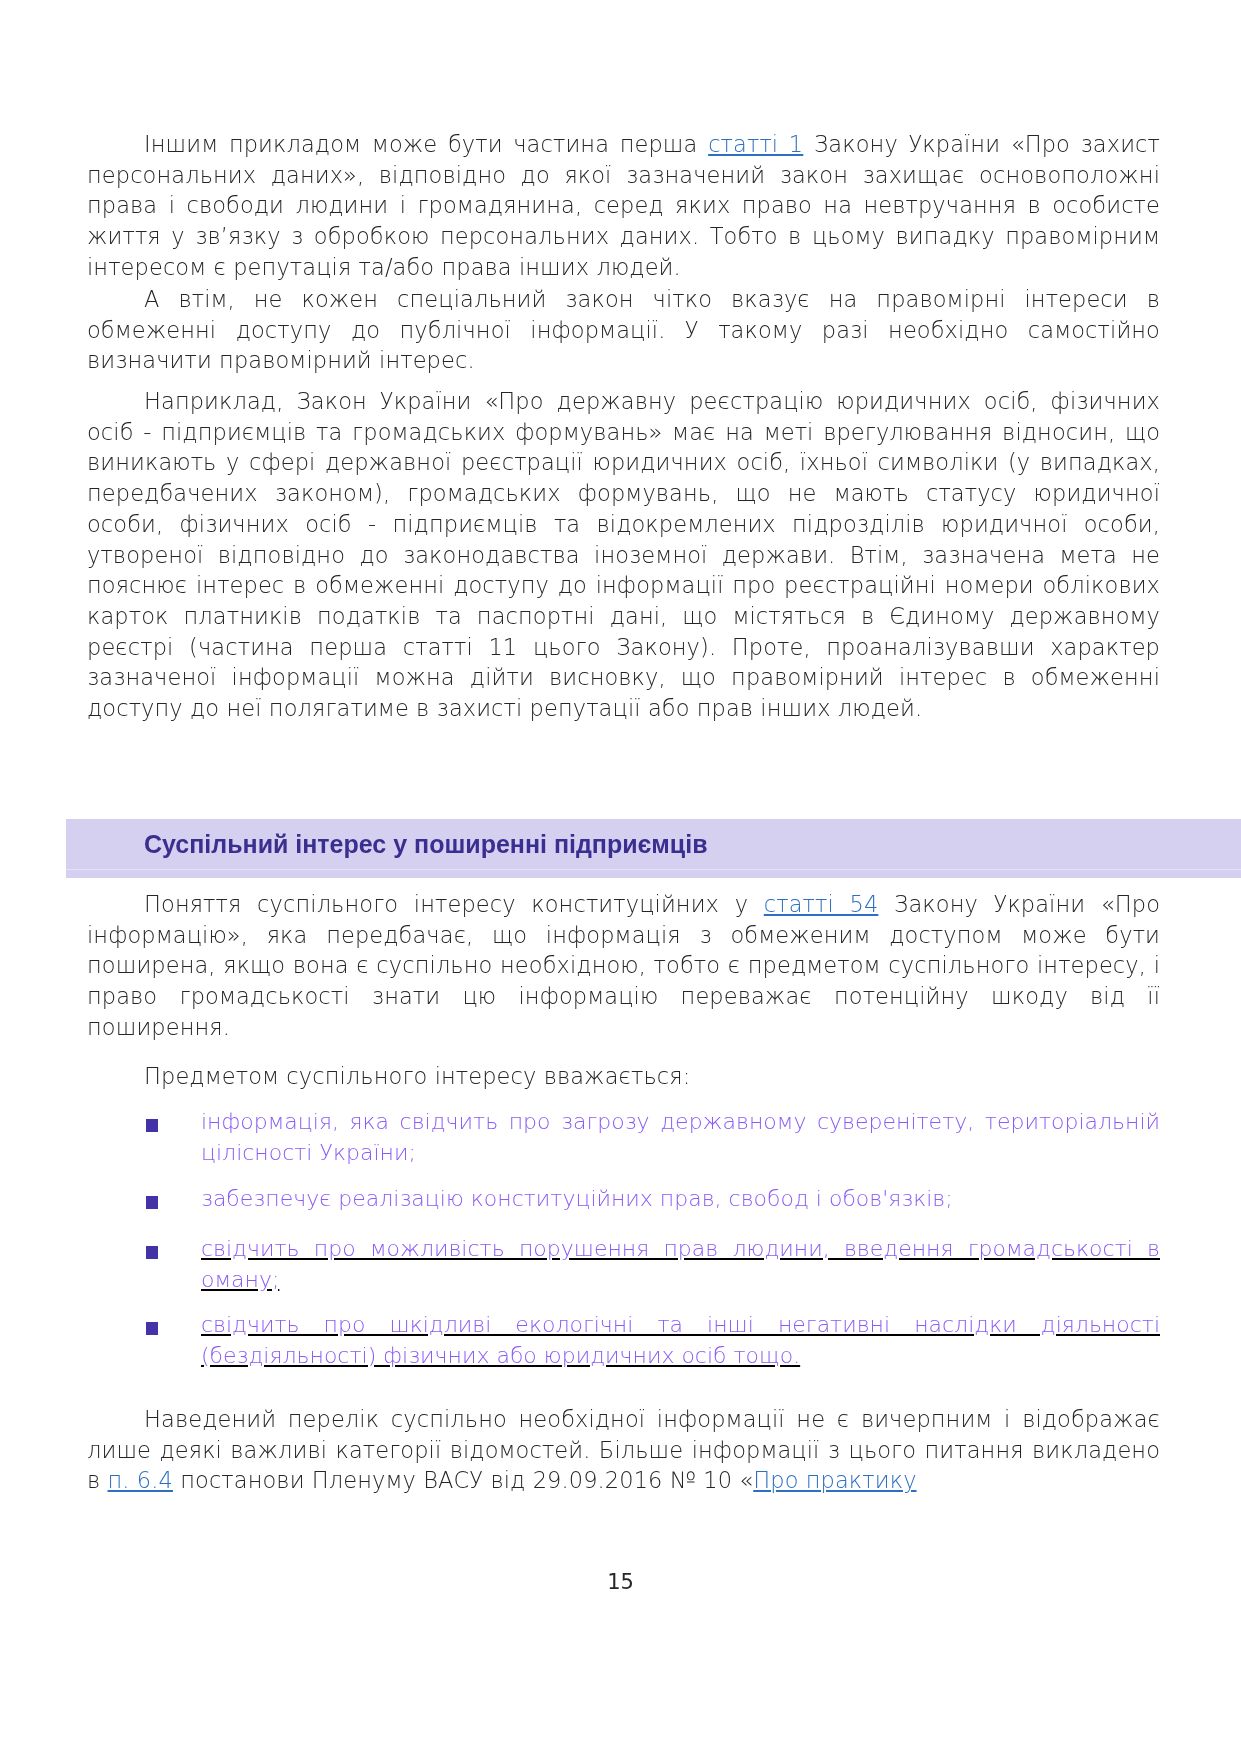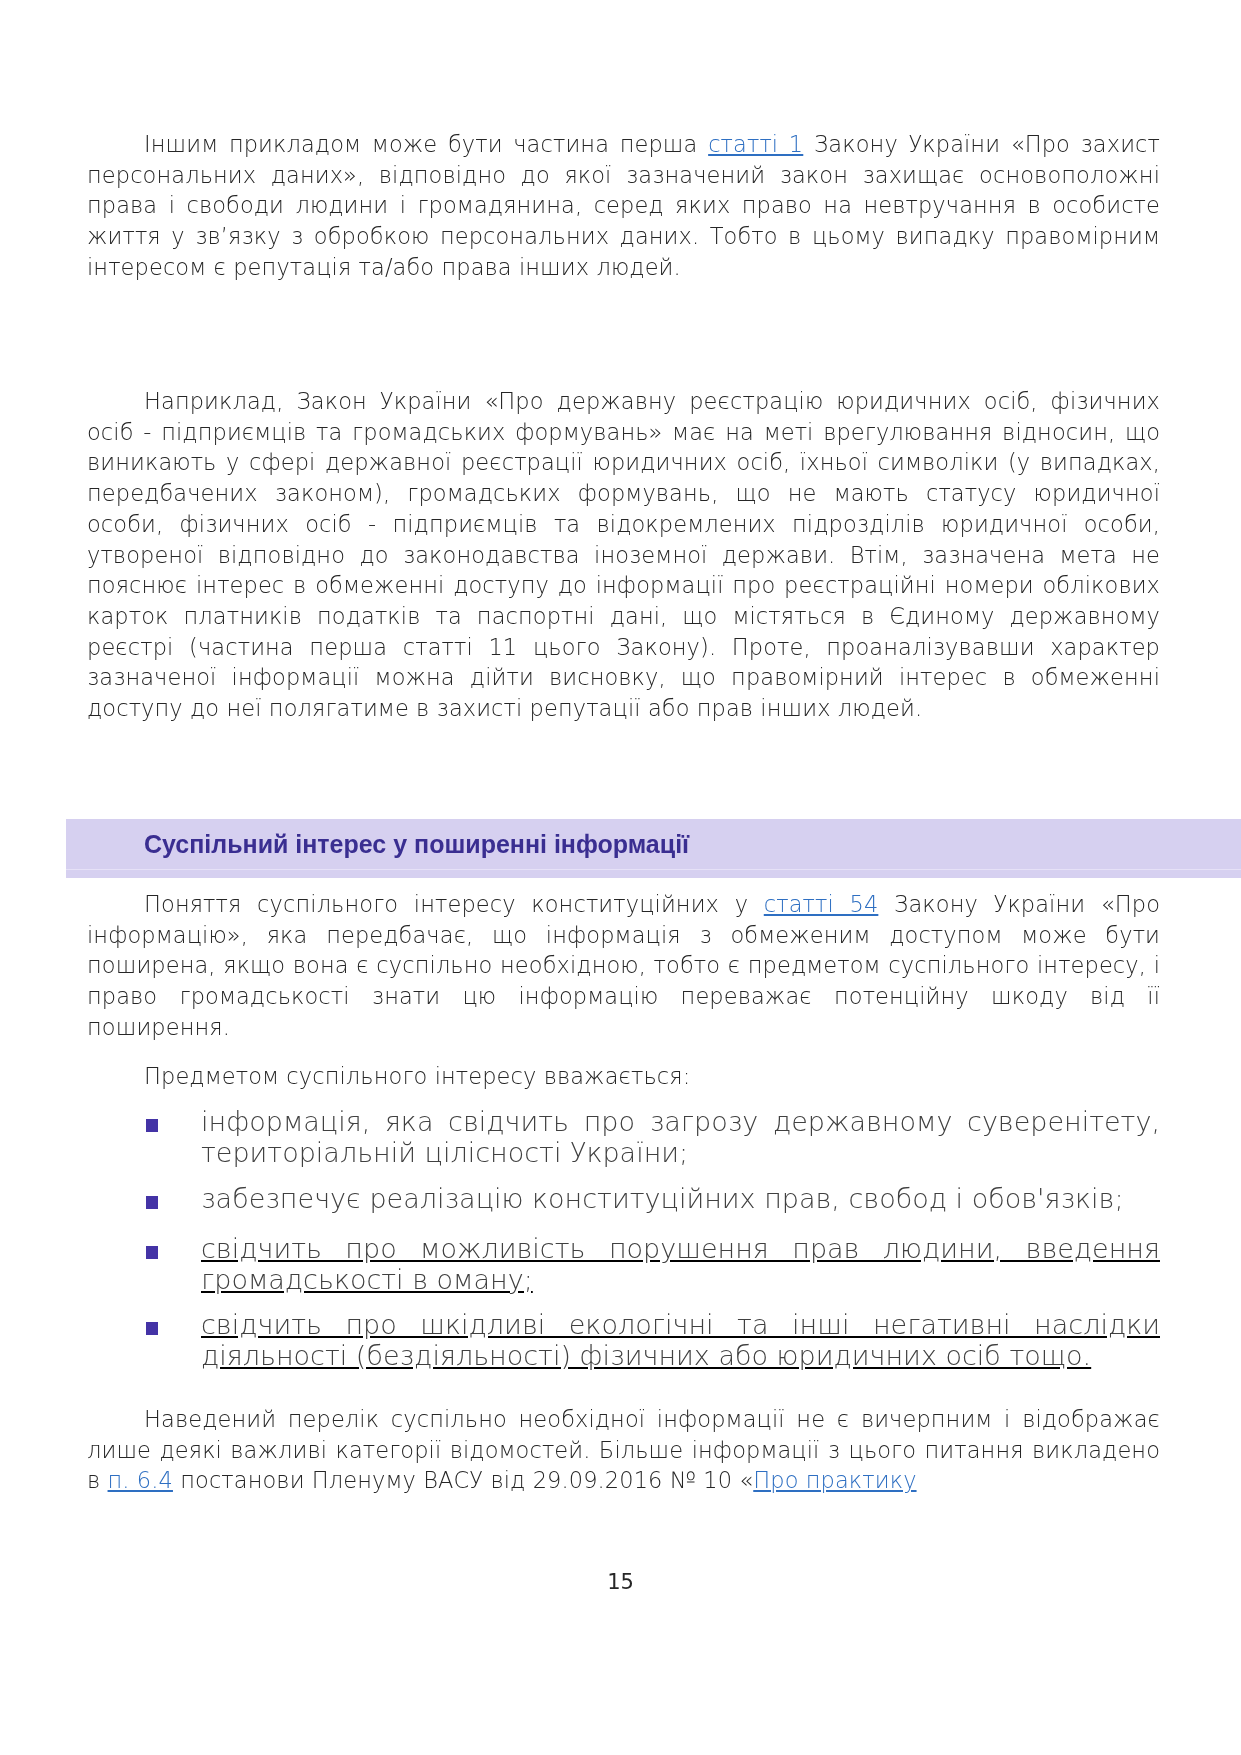--- a/index.html
+++ b/index.html
@@ -26,47 +26,50 @@
       font-family: "Liberation Sans", sans-serif; font-weight: bold;
       font-size: 25px; line-height: 32px; color: #3a2e91;
     }
     .list { position: absolute; left: 144px; width: 1016px; }
     .li { position: relative; padding-left: 57px; }
     .bullet {
       position: absolute; left: 2px; top: 12px; width: 12px; height: 13px;
       background: #4433a6;
     }
     .li-text {
-      font-family: "DejaVu Sans", sans-serif; font-size: 27px; line-height: 30.7px;
-      color: #404040; text-align: justify; font-weight: 300;
+      font-family: "DejaVu Sans", sans-serif; font-size: 22px; line-height: 30.7px;
+      color: #8b5cf6; text-align: justify; font-weight: 300;
     }
     .page-num {
       position: absolute; left: 0; width: 1241px; top: 1570px; text-align: center;
       font-family: "DejaVu Sans", sans-serif; font-size: 21px; color: #262626;
     }
   </style>
 </head>
 <body>
 
 <div class="page">
 
   <div class="text" style="top:129px;">
     <p class="p">
       <span>Іншим прикладом може бути частина перша </span><a class="link">статті 1</a><span> Закону України «Про захист персональних даних», відповідно до якої зазначений закон захищає основоположні права і свободи людини і громадянина, серед яких право на невтручання в особисте життя у зв’язку з обробкою персональних даних. Тобто в цьому випадку правомірним інтересом є репутація та/або права інших людей.</span>
     </p>
   </div>
 
+  <div class="text" style="top:284px;">
+    <p class="p">А втім, не кожен спеціальний закон чітко вказує на правомірні інтереси в обмеженні доступу до публічної інформації. У такому разі необхідно самостійно визначити правомірний інтерес.</p>
+  </div>
 
   <div class="text" style="top:386px;">
     <p class="p">Наприклад, Закон України «Про державну реєстрацію юридичних осіб, фізичних осіб - підприємців та громадських формувань» має на меті врегулювання відносин, що виникають у сфері державної реєстрації юридичних осіб, їхньої символіки (у випадках, передбачених законом), громадських формувань, що не мають статусу юридичної особи, фізичних осіб - підприємців та відокремлених підрозділів юридичної особи, утвореної відповідно до законодавства іноземної держави. Втім, зазначена мета не пояснює інтерес в обмеженні доступу до інформації про реєстраційні номери облікових карток платників податків та паспортні дані, що містяться в Єдиному державному реєстрі (частина перша статті 11 цього Закону). Проте, проаналізувавши  характер зазначеної інформації можна дійти висновку, що правомірний інтерес в обмеженні доступу до неї полягатиме в захисті репутації або прав інших людей.</p>
   </div>
 
   <div class="heading-band"></div>
   <div class="heading-band-strip"></div>
-  <div class="heading">Суспільний інтерес у поширенні інформації</div>
+  <div class="heading">Суспільний інтерес у поширенні підприємців</div>
 
   <div class="text" style="top:889px;">
     <p class="p">
       <span>Поняття суспільного інтересу конституційних у </span><a class="link">статті 54</a><span> Закону України «Про інформацію», яка передбачає, що інформація з обмеженим доступом може бути поширена, якщо вона є суспільно необхідною, тобто є предметом суспільного інтересу, і право громадськості знати цю інформацію переважає потенційну шкоду від її поширення.</span>
     </p>
   </div>
 
   <div class="text" style="top:1061px;">
     <p class="p">Предметом суспільного інтересу вважається:</p>
   </div>

